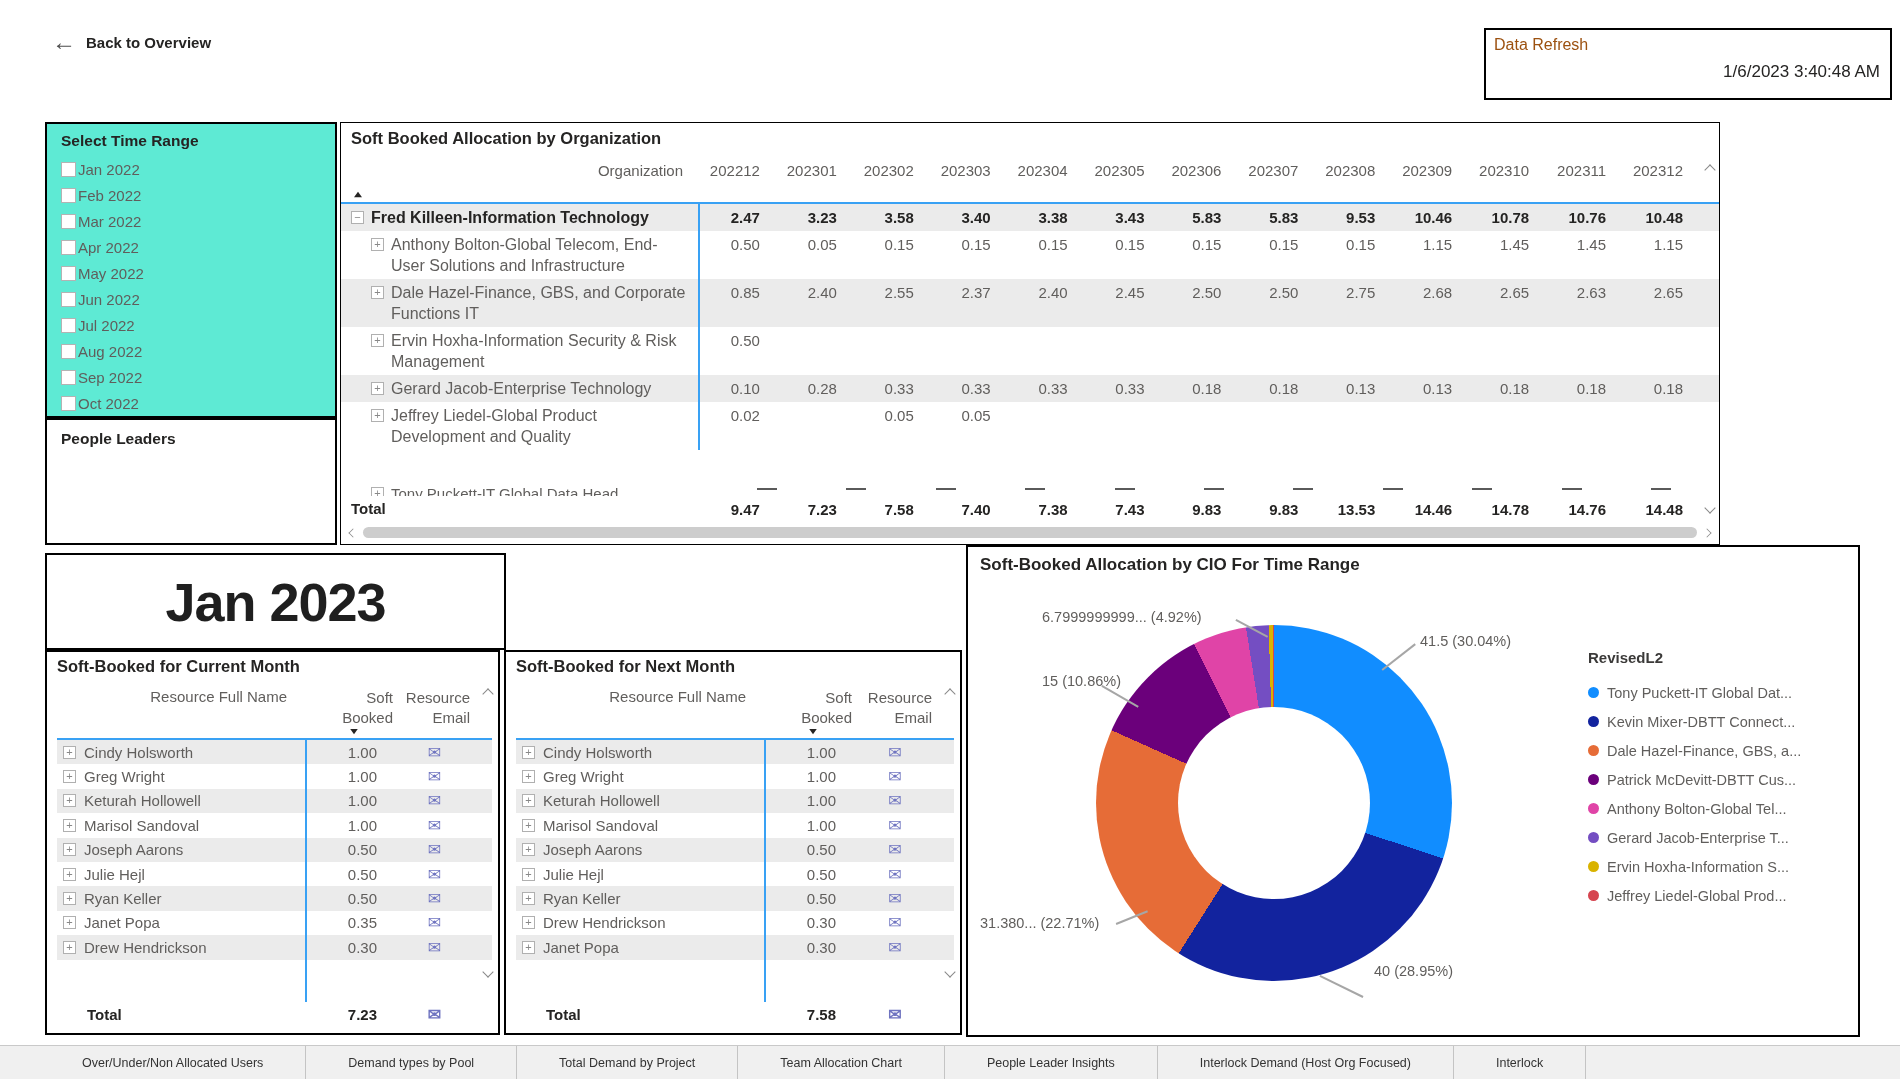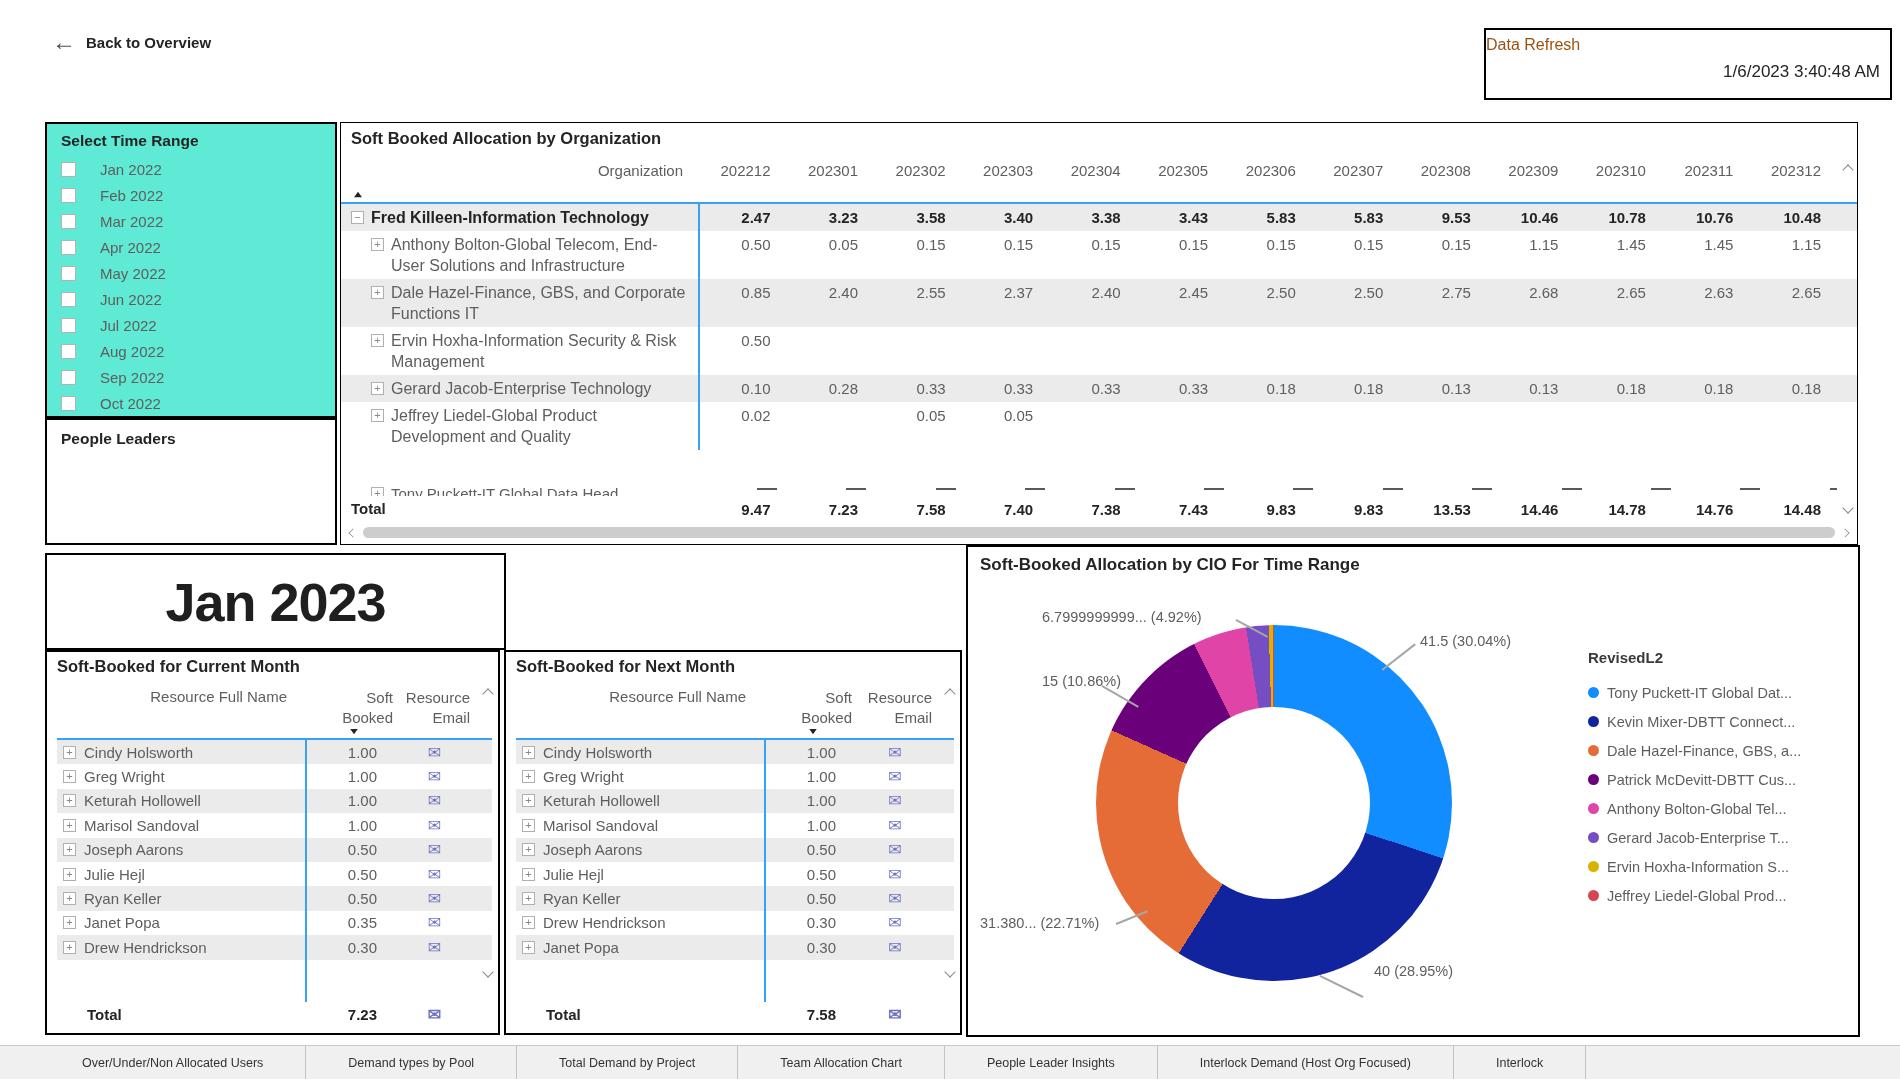--- a/index.html
+++ b/index.html
@@ -5,43 +5,43 @@
   * { box-sizing: border-box; margin: 0; padding: 0; }
   html,body { width:1900px; height:1079px; background:#fff; overflow:hidden;
     font-family:"Liberation Sans", sans-serif; color:#252423; }
   .stage { position:relative; width:1900px; height:1079px; background:#fff; }
 
   
   .back-btn { position:absolute; left:52px; top:32px; display:flex; align-items:center; gap:10px; cursor:pointer; }
   .back-arrow { font-size:24px; font-weight:700; color:#4d4d4d; line-height:20px; }
   .back-label { font-size:15px; font-weight:700; color:#252423; }
   .page-title { position:absolute; left:278px; top:36px; font-size:28px; font-weight:400; color:#323130; }
-  .refresh-box { position:absolute; left:1484px; top:28px; width:408px; height:72px; border:2px solid #000; background:#fff; padding:6px 10px 4px 0; }
+  .refresh-box { position:absolute; left:1484px; top:28px; width:408px; height:72px; border:2px solid #000; background:#fff; padding:6px 10px 4px 8px; }
   .refresh-label { font-size:16px; color:#9c5110; }
   .refresh-time { font-size:17px; color:#252423; text-align:right; margin-top:8px; }
 
   
   .time-box { position:absolute; left:45px; top:122px; width:292px; height:296px; border:2px solid #000; background:#5eead4; padding:8px 0 0 14px; overflow:hidden; }
   .filter-title { font-size:15.5px; font-weight:600; color:#252423; margin-bottom:6px; }
-  .cb-row { display:flex; align-items:center; gap:24px; height:26px; }
+  .cb-row { display:flex; align-items:center; gap:2px; height:26px; }
   .cb-box { width:15px; height:15px; border:1px solid #b3b3b3; background:#fff; flex:none; }
   .cb-label { font-size:15px; color:#605e5c; }
   .people-box { position:absolute; left:45px; top:418px; width:292px; height:127px; border:2px solid #000; background:#fff; padding:10px 14px 0 14px; }
   .dropdown { margin-top:12px; height:40px; border:1px solid #b3b3b3; display:flex; align-items:center; justify-content:space-between; padding:0 14px; cursor:pointer; }
   .dd-value { font-size:15px; color:#605e5c; }
 
   
   .chev { display:inline-block; width:8px; height:8px; border-right:1.5px solid #888; border-bottom:1.5px solid #888; }
   .chev-down { transform:rotate(45deg); }
   .chev-up { transform:rotate(-135deg); }
   .tri-up { width:0; height:0; border-left:5px solid transparent; border-right:5px solid transparent; border-bottom:7px solid #252423; }
   .tri-down { width:0; height:0; border-left:5px solid transparent; border-right:5px solid transparent; border-top:7px solid #252423; }
 
   
-  .org-panel { position:absolute; left:340px; top:122px; width:1518px; height:423px; border:1px solid #000; background:#fff; display:flex; flex-direction:column; padding-top:4px; }
+  .org-panel { position:absolute; left:340px; top:122px; width:1380px; height:423px; border:1px solid #000; background:#fff; display:flex; flex-direction:column; padding-top:4px; }
   .org-title { font-size:16.5px; font-weight:600; color:#252423; margin:2px 0 0 10px; }
   .ohdr { position:relative; margin-top:4px; display:grid; grid-template-columns:358px repeat(13,1fr); padding-right:20px; height:52px; border-bottom:2px solid #39a1f4; }
   .ohdr-org { grid-column:1; text-align:right; padding:10px 16px 0 0; font-size:15px; color:#605e5c; }
   .ocell { font-size:15px; }
   .mhdr { text-align:right; padding:10px 16px 0 0; color:#605e5c; cursor:pointer; }
   .ohdr .tri-up { position:absolute; left:12px; bottom:4px; transform:scale(.8); }
   .ohdr .hdr-caret { position:absolute; right:5px; top:14px; }
   .orows { position:relative; }
   .orow { display:grid; grid-template-columns:358px repeat(13,1fr); padding-right:20px; }
   .orow:nth-child(even) { background:#ebebeb; }

